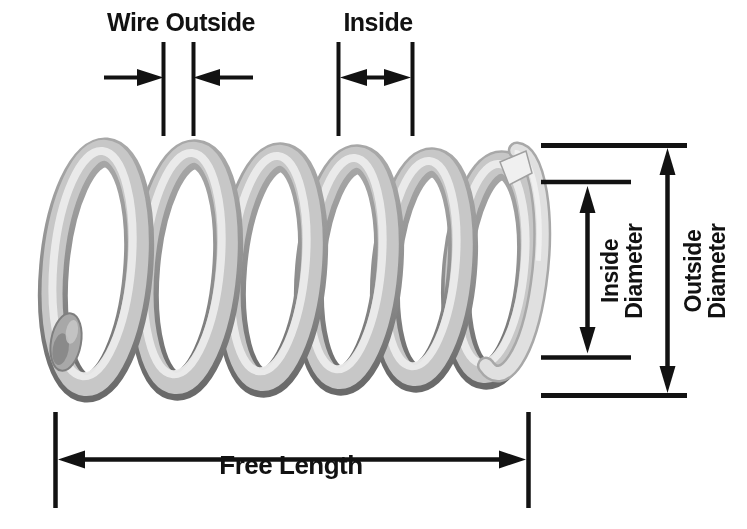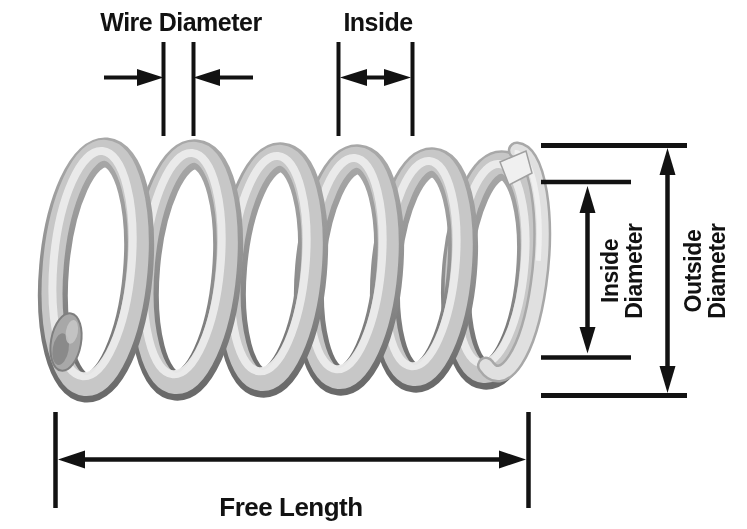--- a/index.html
+++ b/index.html
@@ -140,27 +140,27 @@
       <g>
         <line x1="55.5" y1="412" x2="55.5" y2="508" stroke-width="4.5"></line>
         <line x1="528.5" y1="412" x2="528.5" y2="508" stroke-width="4.5"></line>
         <line x1="81" y1="459.5" x2="503" y2="459.5" stroke-width="4.5"></line>
         <polygon points="58,459.5 85,450.5 85,468.5" fill="#121212" stroke="none"></polygon>
         <polygon points="526,459.5 499,450.5 499,468.5" fill="#121212" stroke="none"></polygon>
       </g>
     </g>
   </svg>
 
-  <div class="lbl" style="left:181px;top:8px">Wire Diameter</div>
+  <div class="lbl" style="left:181px;top:8px">Wire Outside</div>
 
   <div class="lbl" style="left:378px;top:8px">Inside</div>
 
   <div class="rot-anchor" style="left:622px;top:271px">
     <div class="rot-label">Inside Diameter</div>
   </div>
 
   <div class="rot-anchor" style="left:705px;top:271px">
     <div class="rot-label">Outside Diameter</div>
   </div>
 
-  <div class="lbl big" style="left:291px;top:492px">Free Length</div>
+  <div class="lbl big" style="left:291px;top:450px">Free Length</div>
 
 </div>
 
 </body></html>

